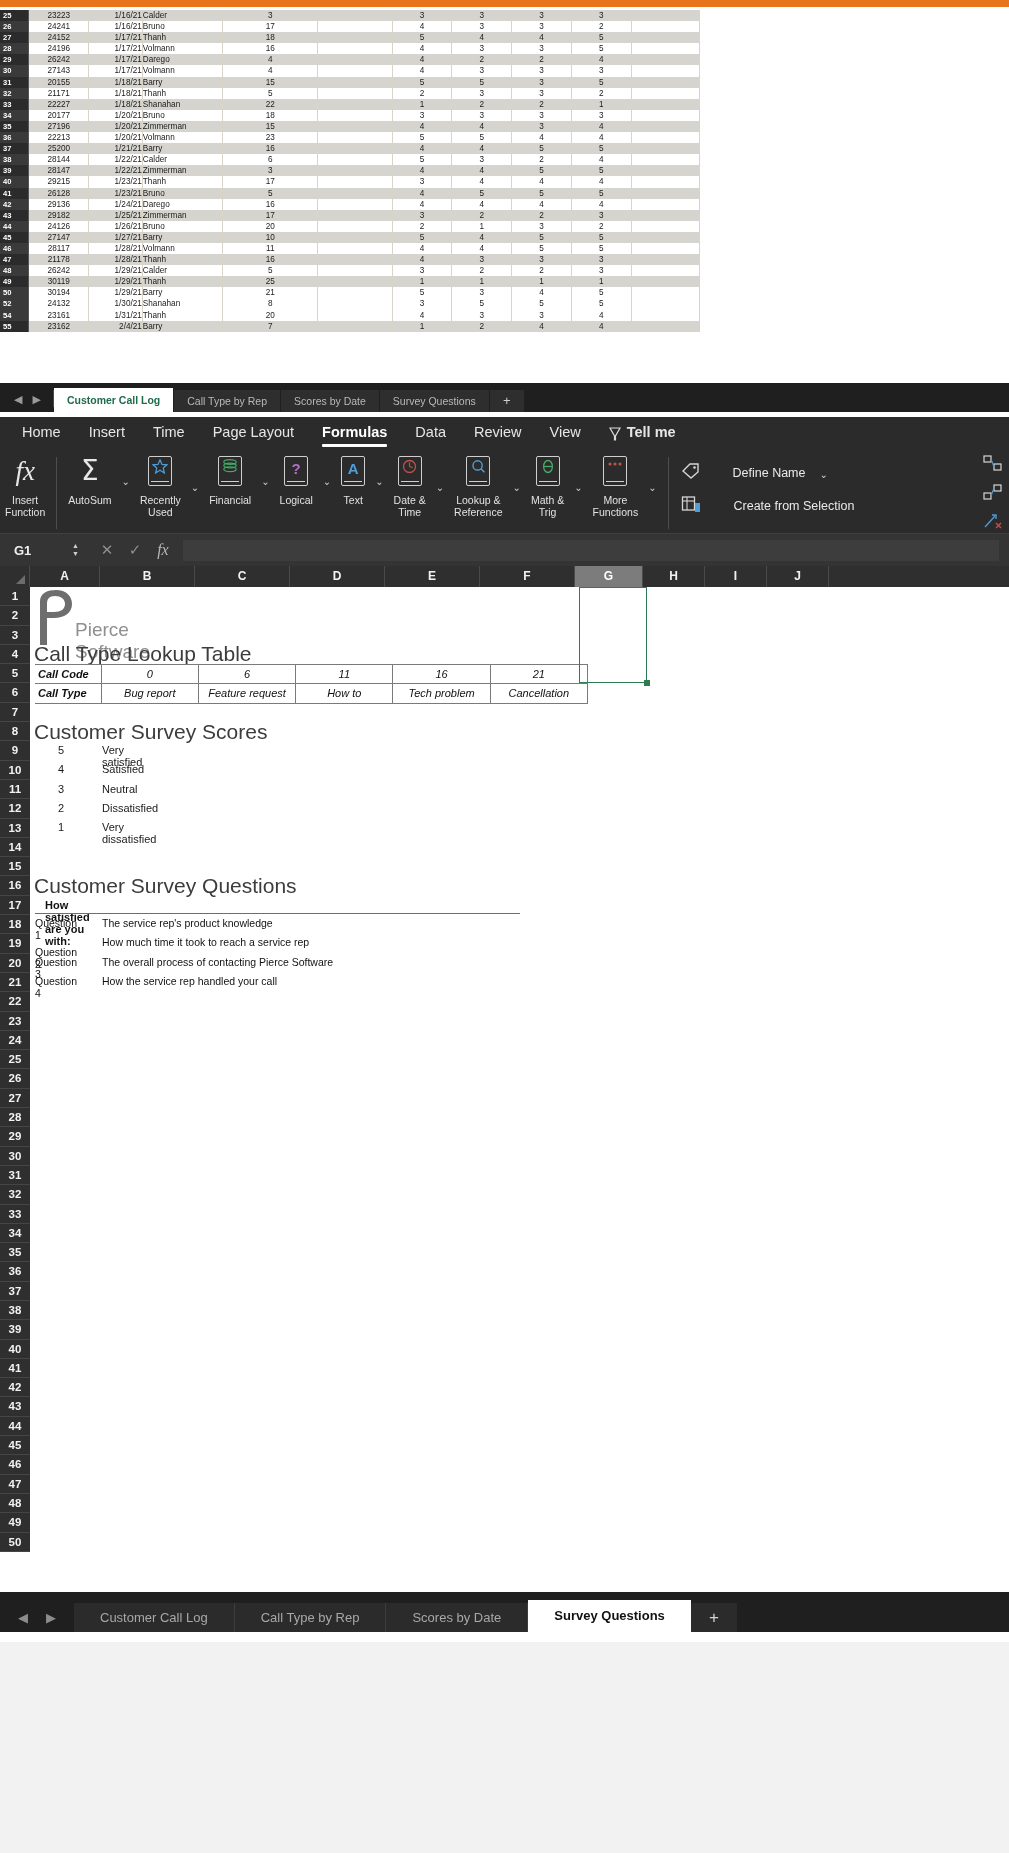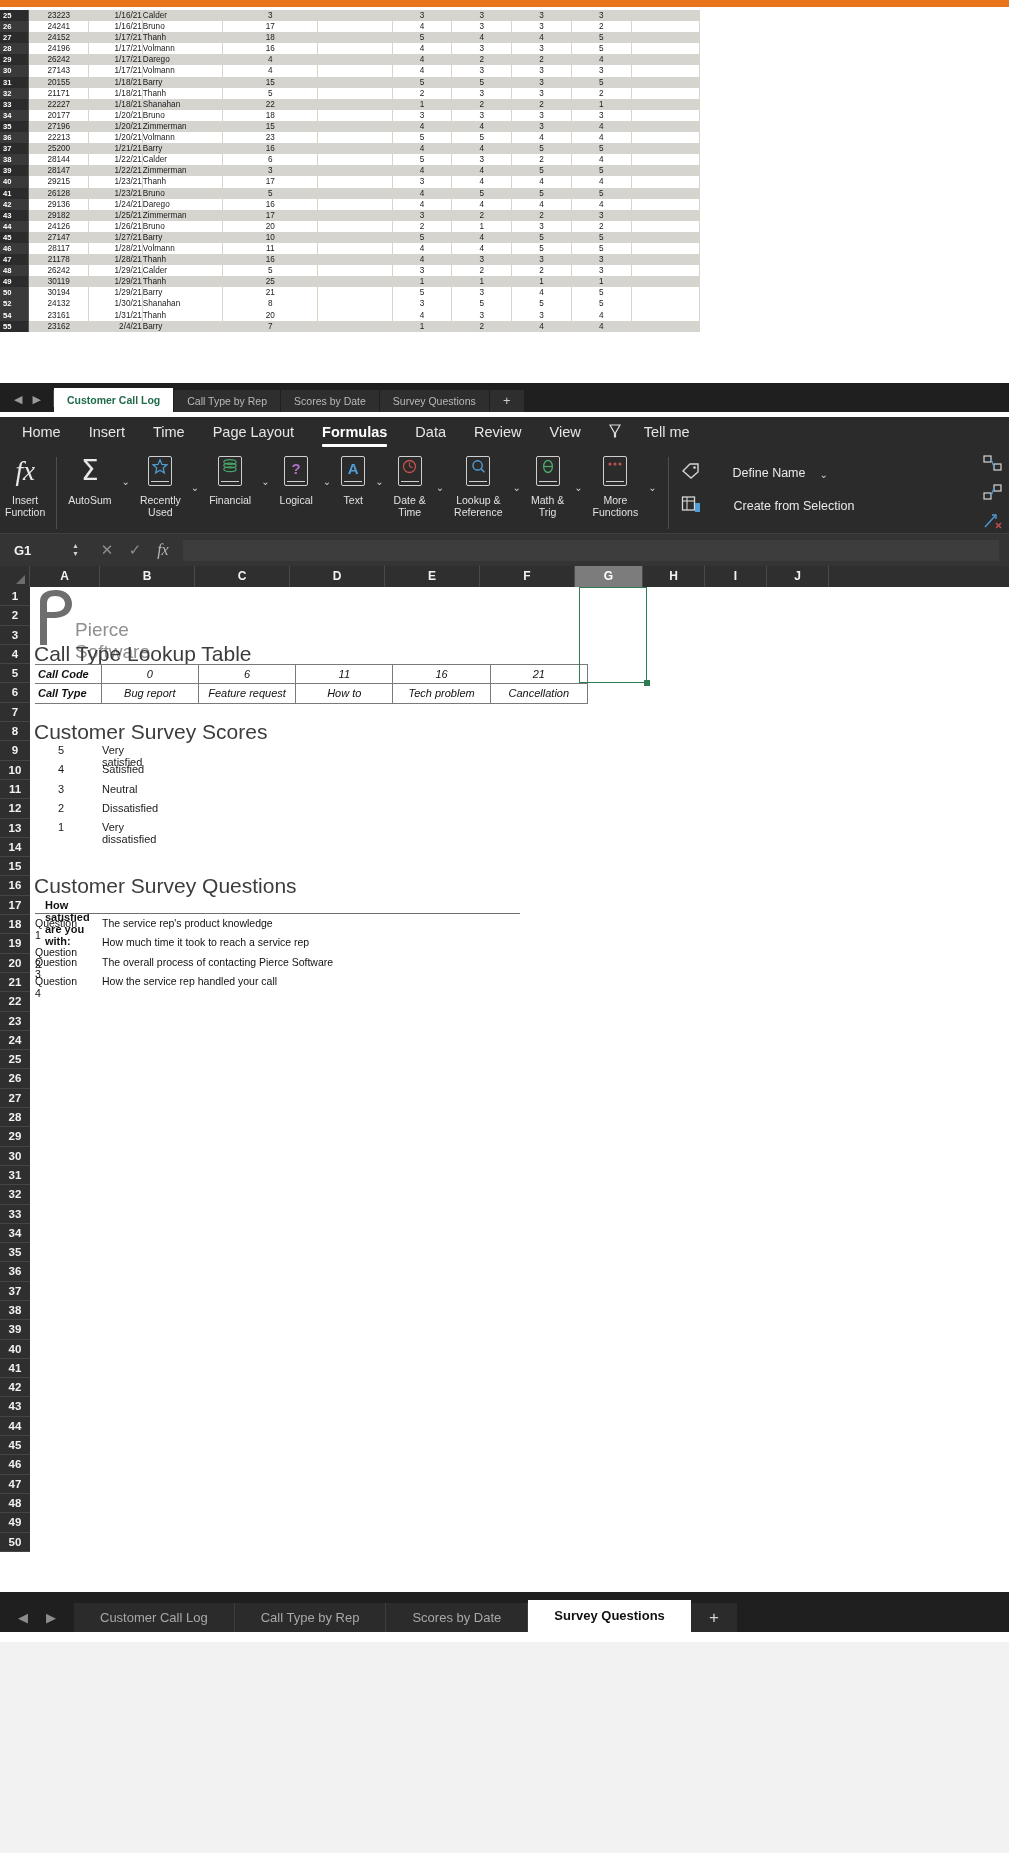--- a/index.html
+++ b/index.html
@@ -37,21 +37,21 @@
 
   
   #gap1 { width:1009px; height:5px; background:#ffffff; }
 
   
   #ribbon { position:relative; width:1009px; background:#2b2b2b; }
   #ribbon-tabs { display:flex; align-items:center; height:30px; padding:0 22px; gap:28px; }
   .rtab { font-size:14.5px; color:#e6e6e6; position:relative; white-space:nowrap; }
   .rtab.active { font-weight:bold; color:#ffffff; }
   .rtab.active::after { content:""; position:absolute; left:0; right:0; bottom:-7px; height:3px; background:#ffffff; border-radius:1px; }
-  .tellme { display:flex; align-items:flex-start; gap:24px; }
+  .tellme { display:flex; align-items:flex-end; gap:7px;font-weight:bold; }
   .bulb { width:11px; height:13px; position:relative; }
   .bulb svg { display:block; }
 
   #ribbon-body { display:flex; align-items:flex-start; height:86px; padding-top:6px; position:relative; }
   .grp { display:flex; align-items:flex-start; height:80px; }
   .vsep { width:1px; height:72px; background:#4e4e4e; margin:0 6px; align-self:center; }
 
   .btn { display:flex; flex-direction:column; align-items:center; width:auto; padding:0 5px; }
   .btn .lbl { font-size:10.5px; color:#e2e2e2; text-align:center; line-height:12px; margin-top:5px; white-space:pre-line; }
   .ic { height:36px; display:flex; align-items:center; justify-content:center; }

